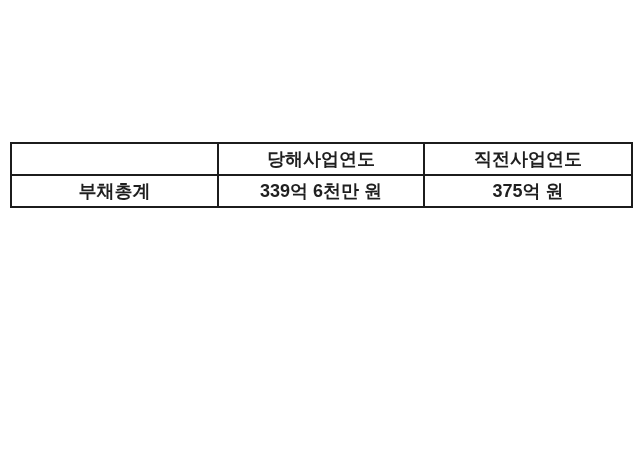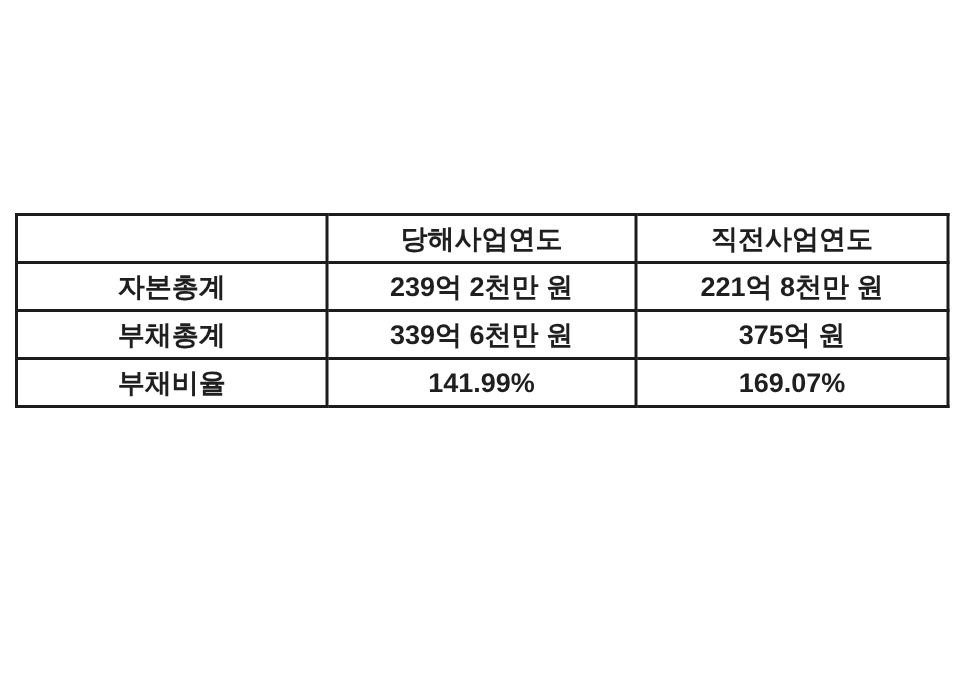--- a/index.html
+++ b/index.html
@@ -50,29 +50,19 @@
       <col style="width:206px">
       <col style="width:208px">
     </colgroup>
     <tbody>
       <tr>
         <th></th>
         <th>당해사업연도</th>
         <th>직전사업연도</th>
       </tr>
       <tr>
-        <td>자본총계</td>
-        <td>239억 2천만 원</td>
-        <td>221억 8천만 원</td>
-      </tr>
-      <tr>
         <td>부채총계</td>
         <td>339억 6천만 원</td>
         <td>375억 원</td>
-      </tr>
-      <tr>
-        <td>부채비율</td>
-        <td>141.99%</td>
-        <td>169.07%</td>
       </tr>
     </tbody>
   </table>
 </div>
 
 </body></html>

